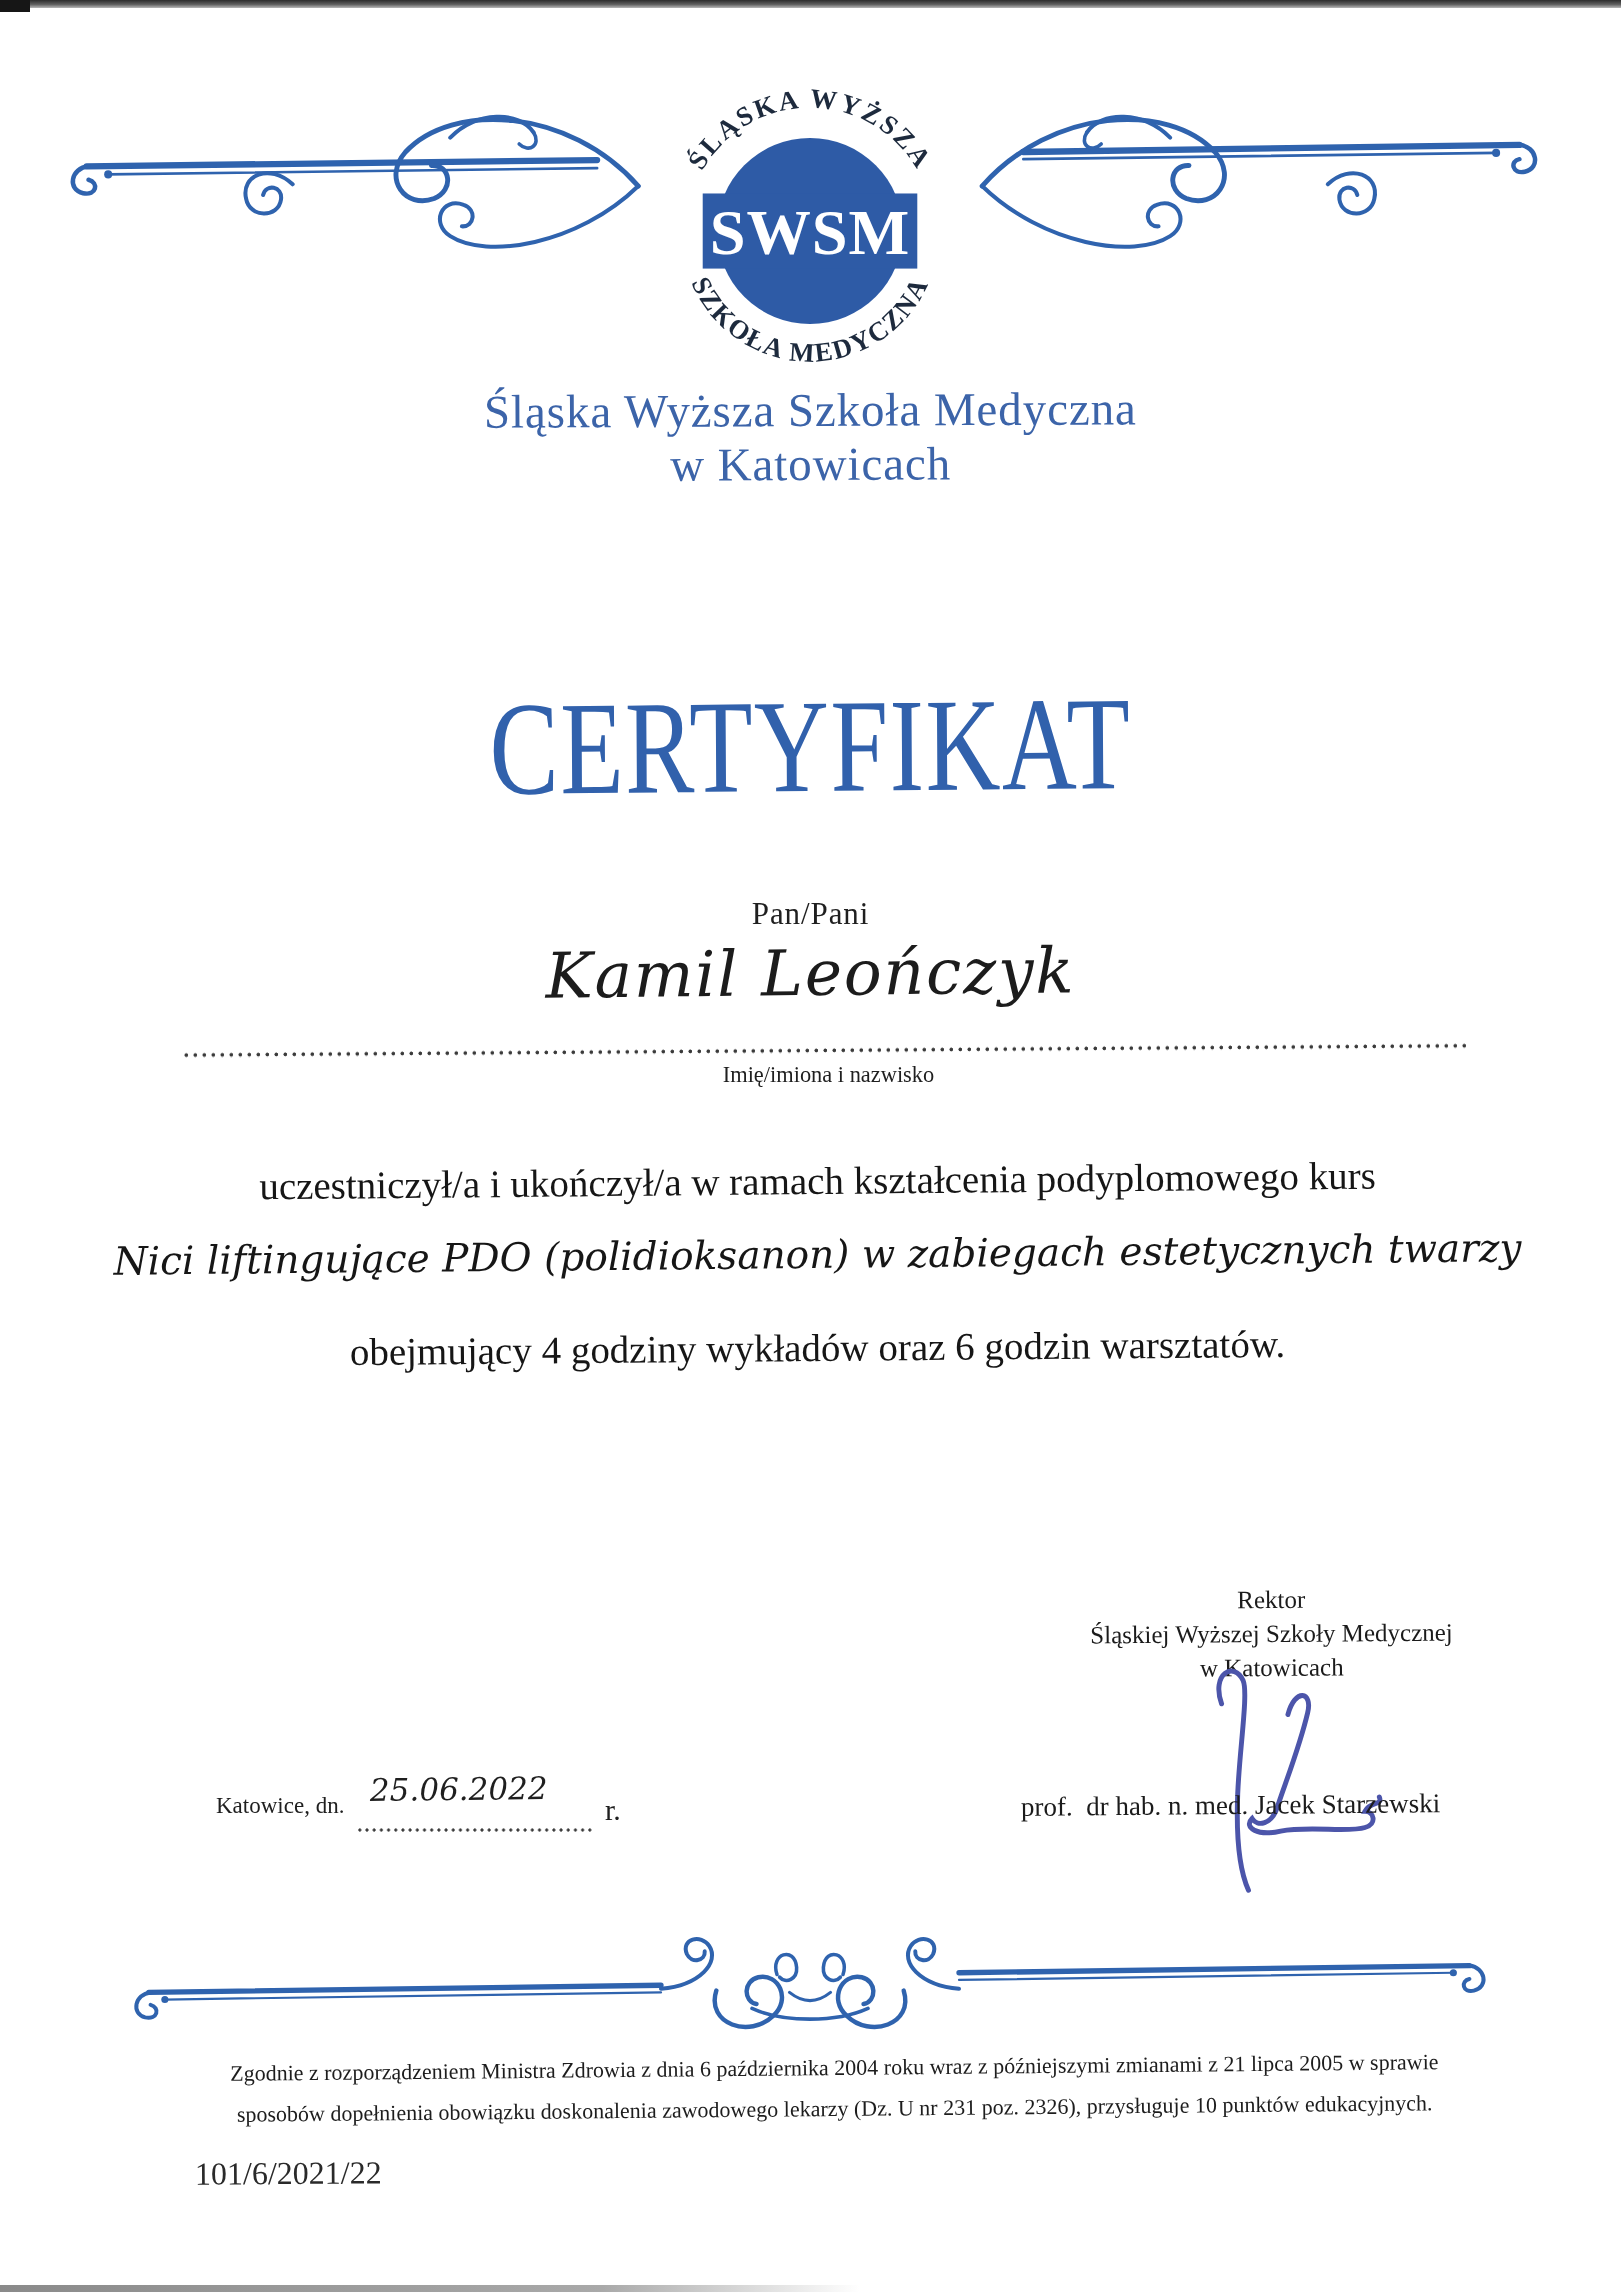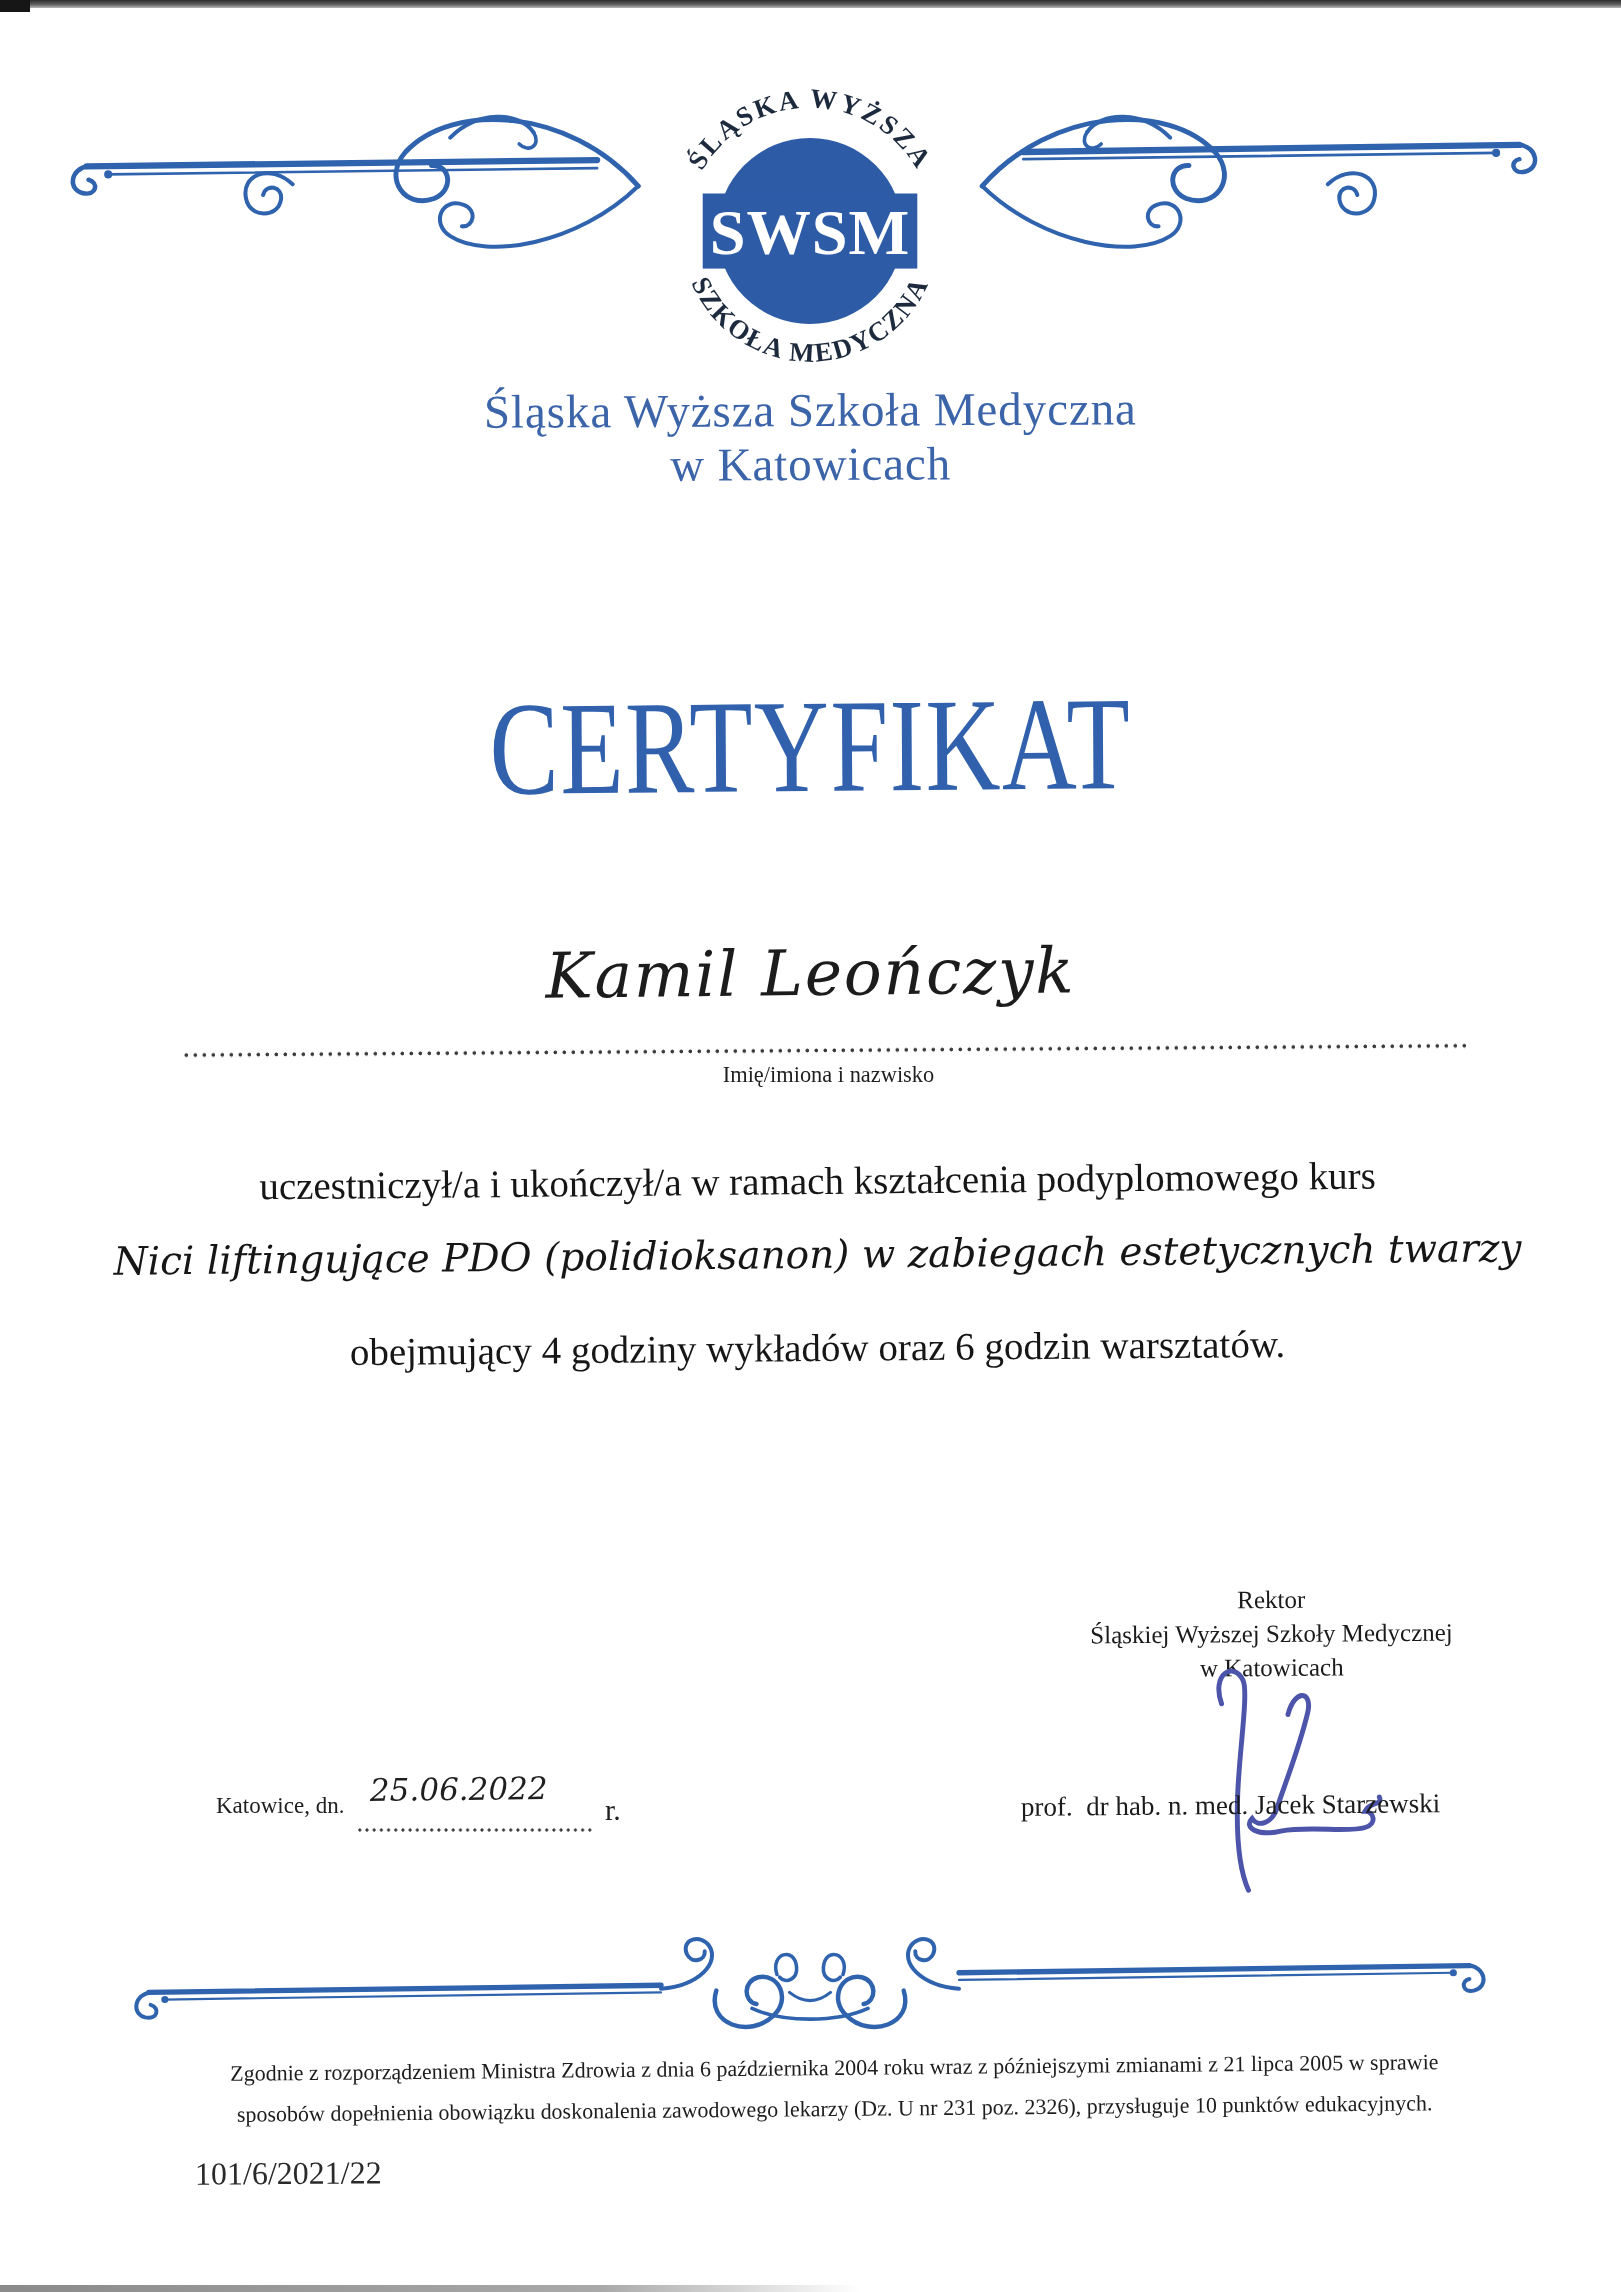--- a/index.html
+++ b/index.html
@@ -113,20 +113,21 @@
     <text x="170" y="196" text-anchor="middle" font-family="Liberation Serif, DejaVu Serif, serif" font-size="72" font-weight="bold" fill="#ffffff" letter-spacing="1">SWSM</text>
   </svg>
 
   <div class="abs centered institution">
     <div>Śląska Wyższa Szkoła Medyczna</div>
     <div>w Katowicach</div>
   </div>
 
   <div class="abs centered title">CERTYFIKAT</div>
 
+  <div class="abs centered salutation">Pan/Pani</div>
   <div class="abs centered name">Kamil Leończyk</div>
   <div class="abs dotline dotline-name"></div>
   <div class="abs centered name-caption">Imię/imiona i nazwisko</div>
 
   <div class="abs centered body-line body-intro">uczestniczył/a i ukończył/a w ramach kształcenia podyplomowego kurs</div>
   <div class="abs centered body-line body-course">Nici liftingujące PDO (polidioksanon) w zabiegach estetycznych twarzy</div>
   <div class="abs centered body-line body-scope">obejmujący 4 godziny wykładów oraz 6 godzin warsztatów.</div>
 
   <div class="abs sig-block">
     <div>Rektor</div>

